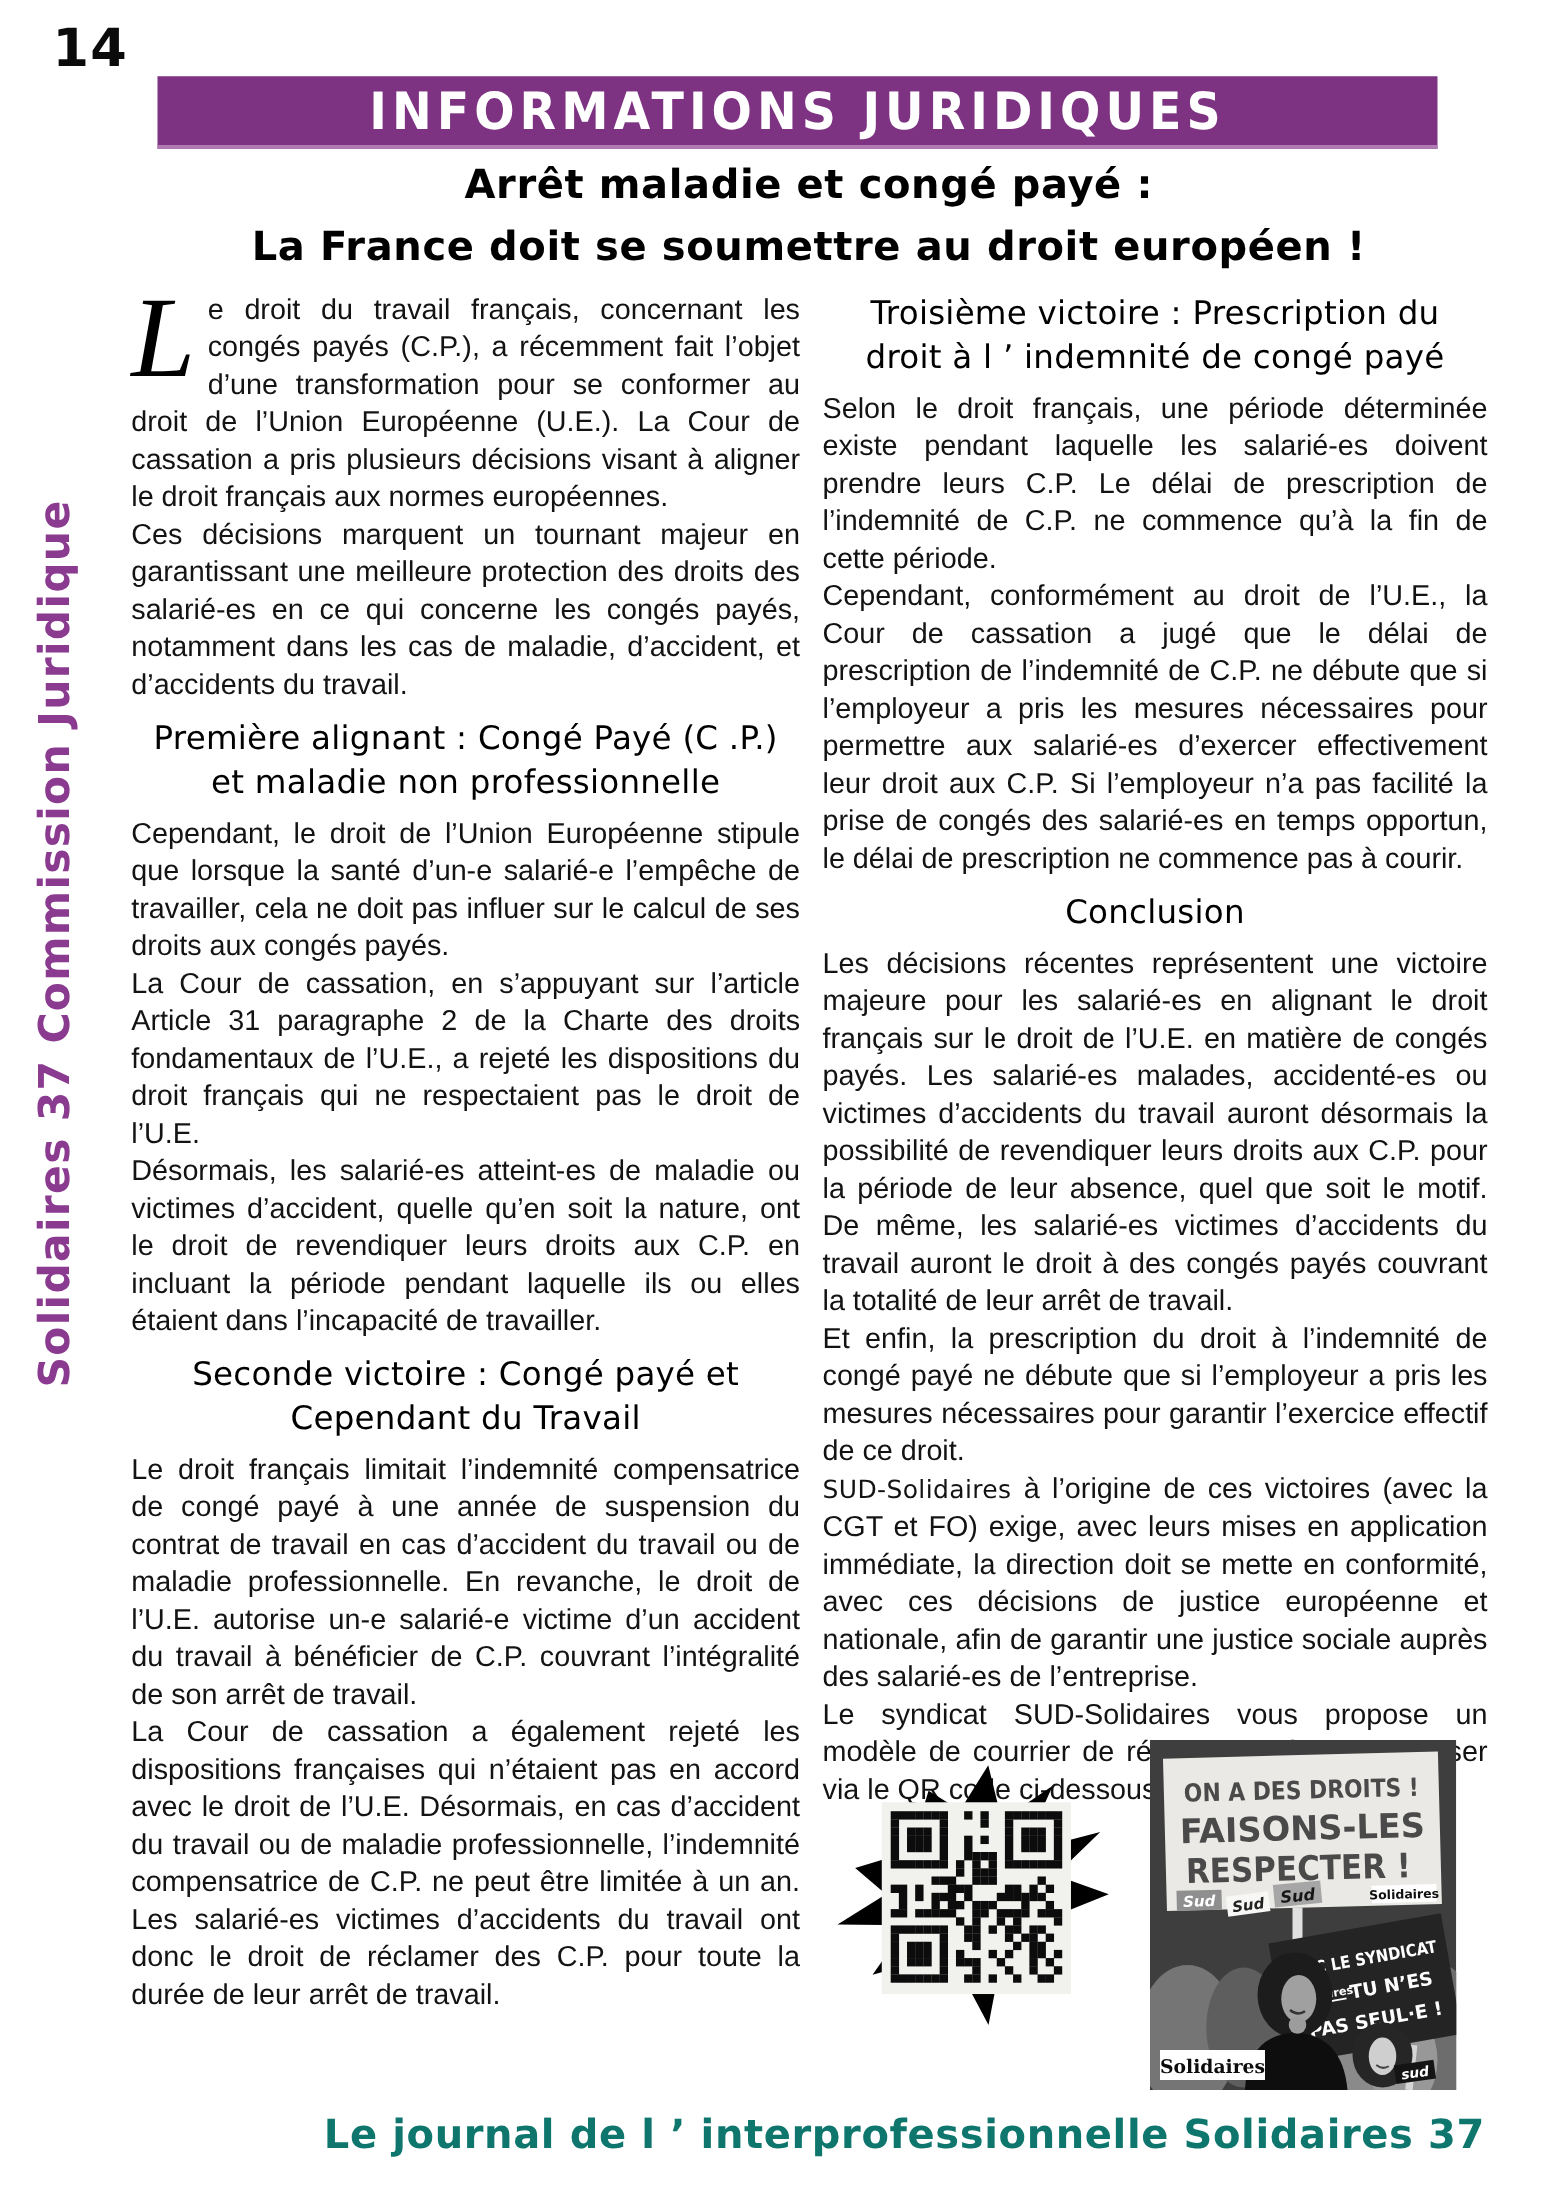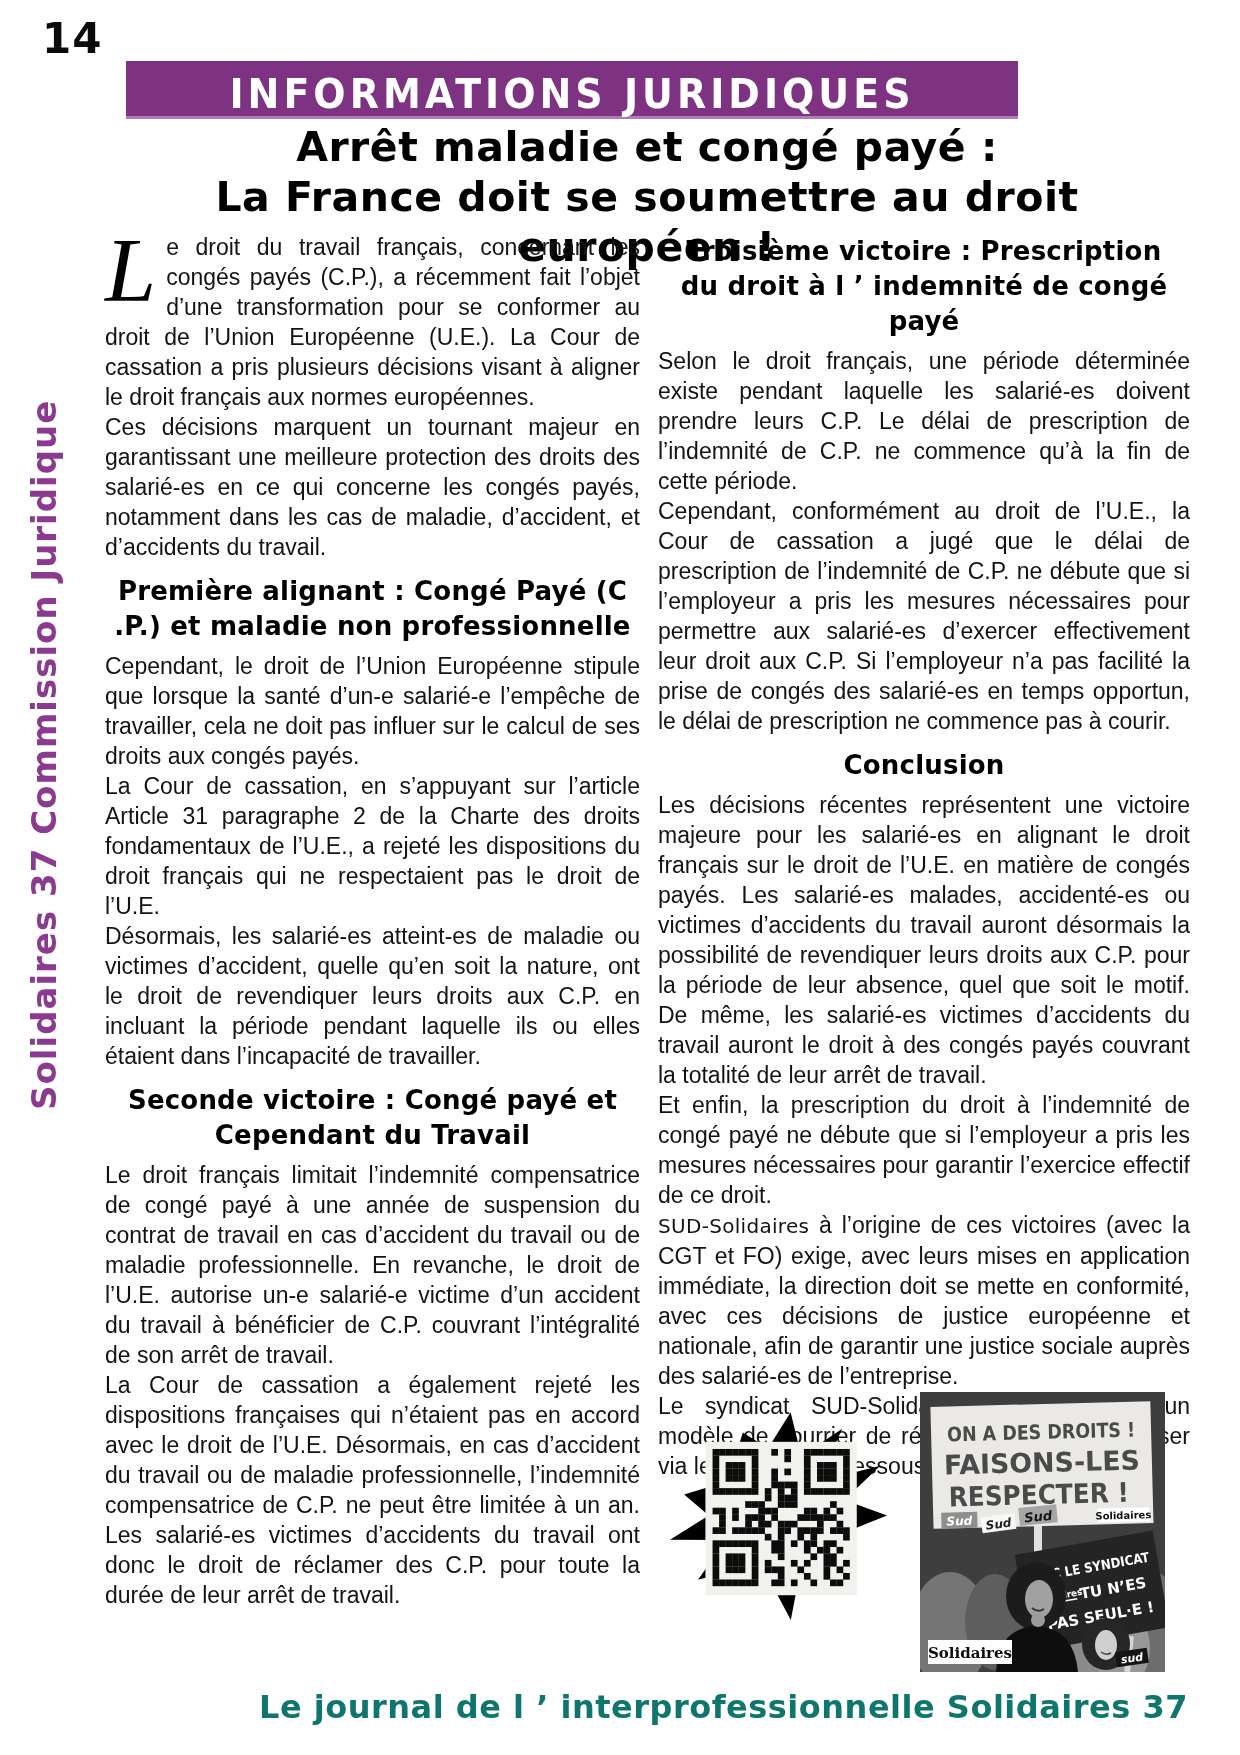--- a/index.html
+++ b/index.html
@@ -1,32 +1,32 @@
 <!DOCTYPE html>
 <html><head>
 <meta charset="utf-8">
 <style>
   html,body{margin:0;padding:0;background:#ffffff;}
   .page{position:relative;width:1240px;height:1755px;background:#fff;overflow:hidden;
         font-family:"Liberation Sans",sans-serif;color:#131313;}
   .pagenum{position:absolute;left:42px;top:14px;font-family:"DejaVu Sans",sans-serif;
            font-weight:800;font-size:42px;color:#0b0b0b;letter-spacing:1px;}
-  .banner{position:absolute;left:126px;top:61px;width:892px;height:55px;background:#7d3282;
-          display:flex;align-items:flex-end;justify-content:center;border-bottom:3px solid #b07cb3;}
+  .banner{position:absolute;left:126px;top:61px;width:1024px;height:55px;background:#7d3282;
+          display:flex;align-items:center;justify-content:center;border-bottom:3px solid #b07cb3;}
   .banner-text{color:#ffffff;font-family:"DejaVu Sans",sans-serif;font-weight:800;
                font-size:38px;letter-spacing:4px;transform:scaleY(1.08);}
   .title{position:absolute;left:126px;top:122px;width:1042px;text-align:center;color:#000;
-         font-family:"DejaVu Sans",sans-serif;font-weight:800;font-size:41px;line-height:50px;
+         font-family:"DejaVu Sans",sans-serif;font-weight:800;font-size:32px;line-height:50px;
          letter-spacing:0.5px;}
   .col{position:absolute;top:232px;font-size:23px;line-height:30px;text-align:justify;}
   .col1{left:105px;width:535px;}
   .col2{left:658px;width:532px;}
   .col p{margin:0;}
   .gap{margin-top:13px;}
-  .head{font-family:"DejaVu Sans",sans-serif;font-weight:700;font-size:26px;line-height:35px;
+  .head{font-family:"DejaVu Sans",sans-serif;font-weight:400;font-size:26px;line-height:35px;
         text-align:center;margin:12px 6px 7px;letter-spacing:0.2px;color:#000;}
   .head.first{margin-top:2px;}
   .dropcap{float:left;font-family:"Liberation Serif",serif;font-style:italic;font-weight:400;
            font-size:92px;line-height:64px;margin:6px 10px 0 0;color:#000;}
   .sudlead{font-family:"DejaVu Sans",sans-serif;font-weight:400;font-size:20px;letter-spacing:0.3px;}
   .sidebar{position:absolute;left:24px;top:470px;height:640px;writing-mode:vertical-rl;
            transform:rotate(180deg);font-family:"DejaVu Sans",sans-serif;font-weight:800;
            font-size:34px;color:#8a3a8f;white-space:nowrap;letter-spacing:1px;}
   .footer{position:absolute;right:52px;top:1688px;font-family:"DejaVu Sans",sans-serif;
           font-weight:800;font-size:32px;color:#0f766e;letter-spacing:0.5px;}

